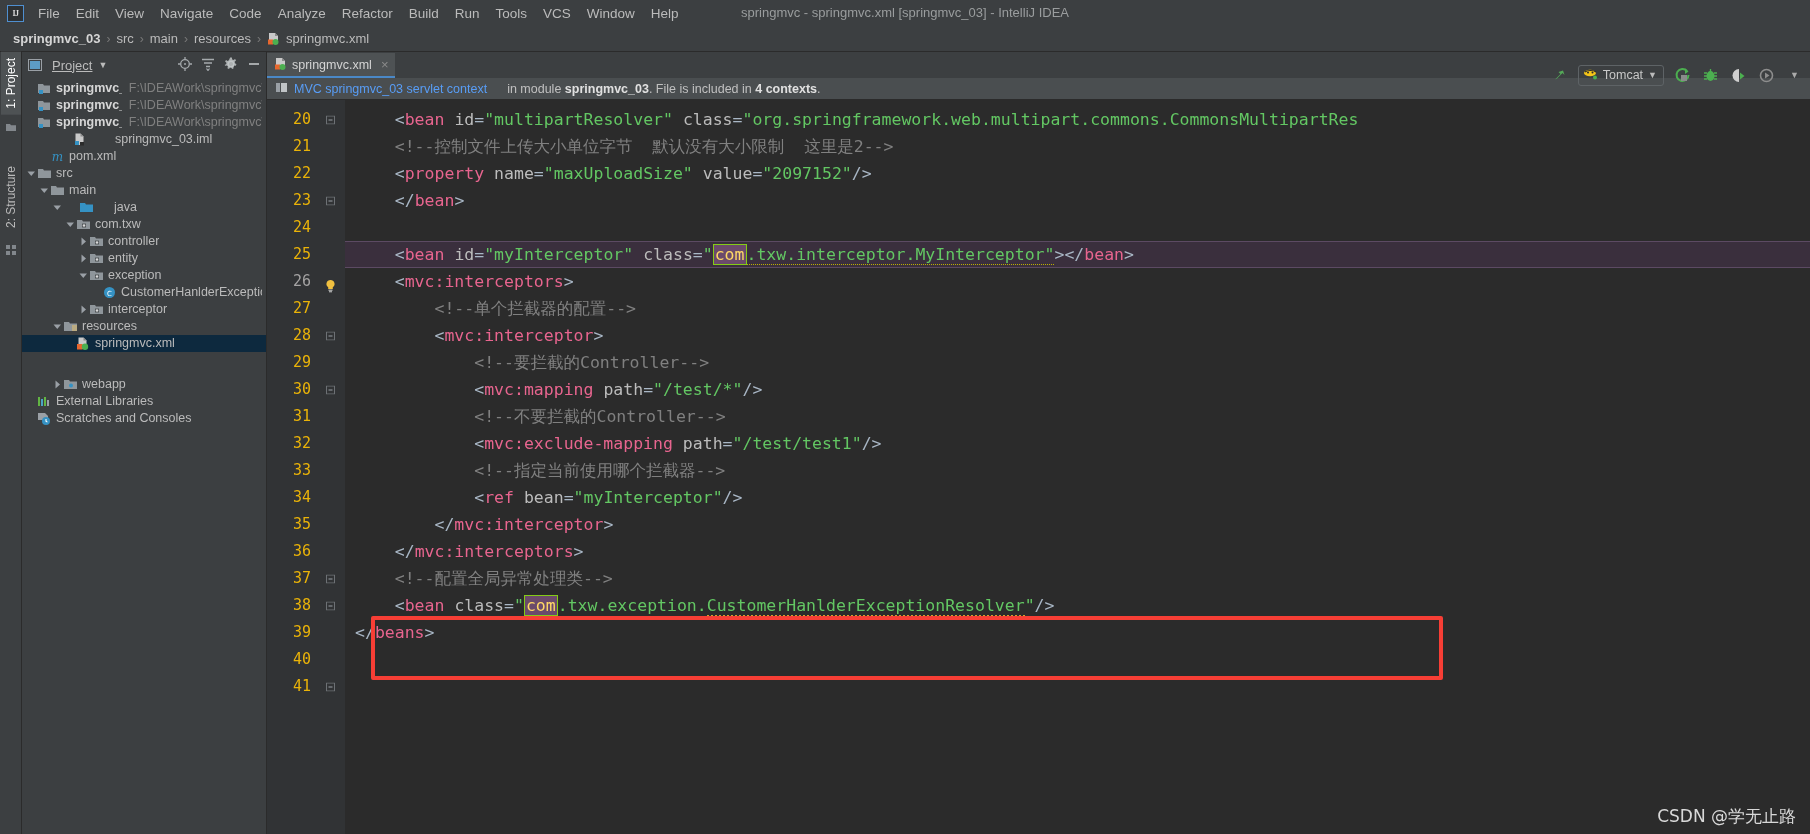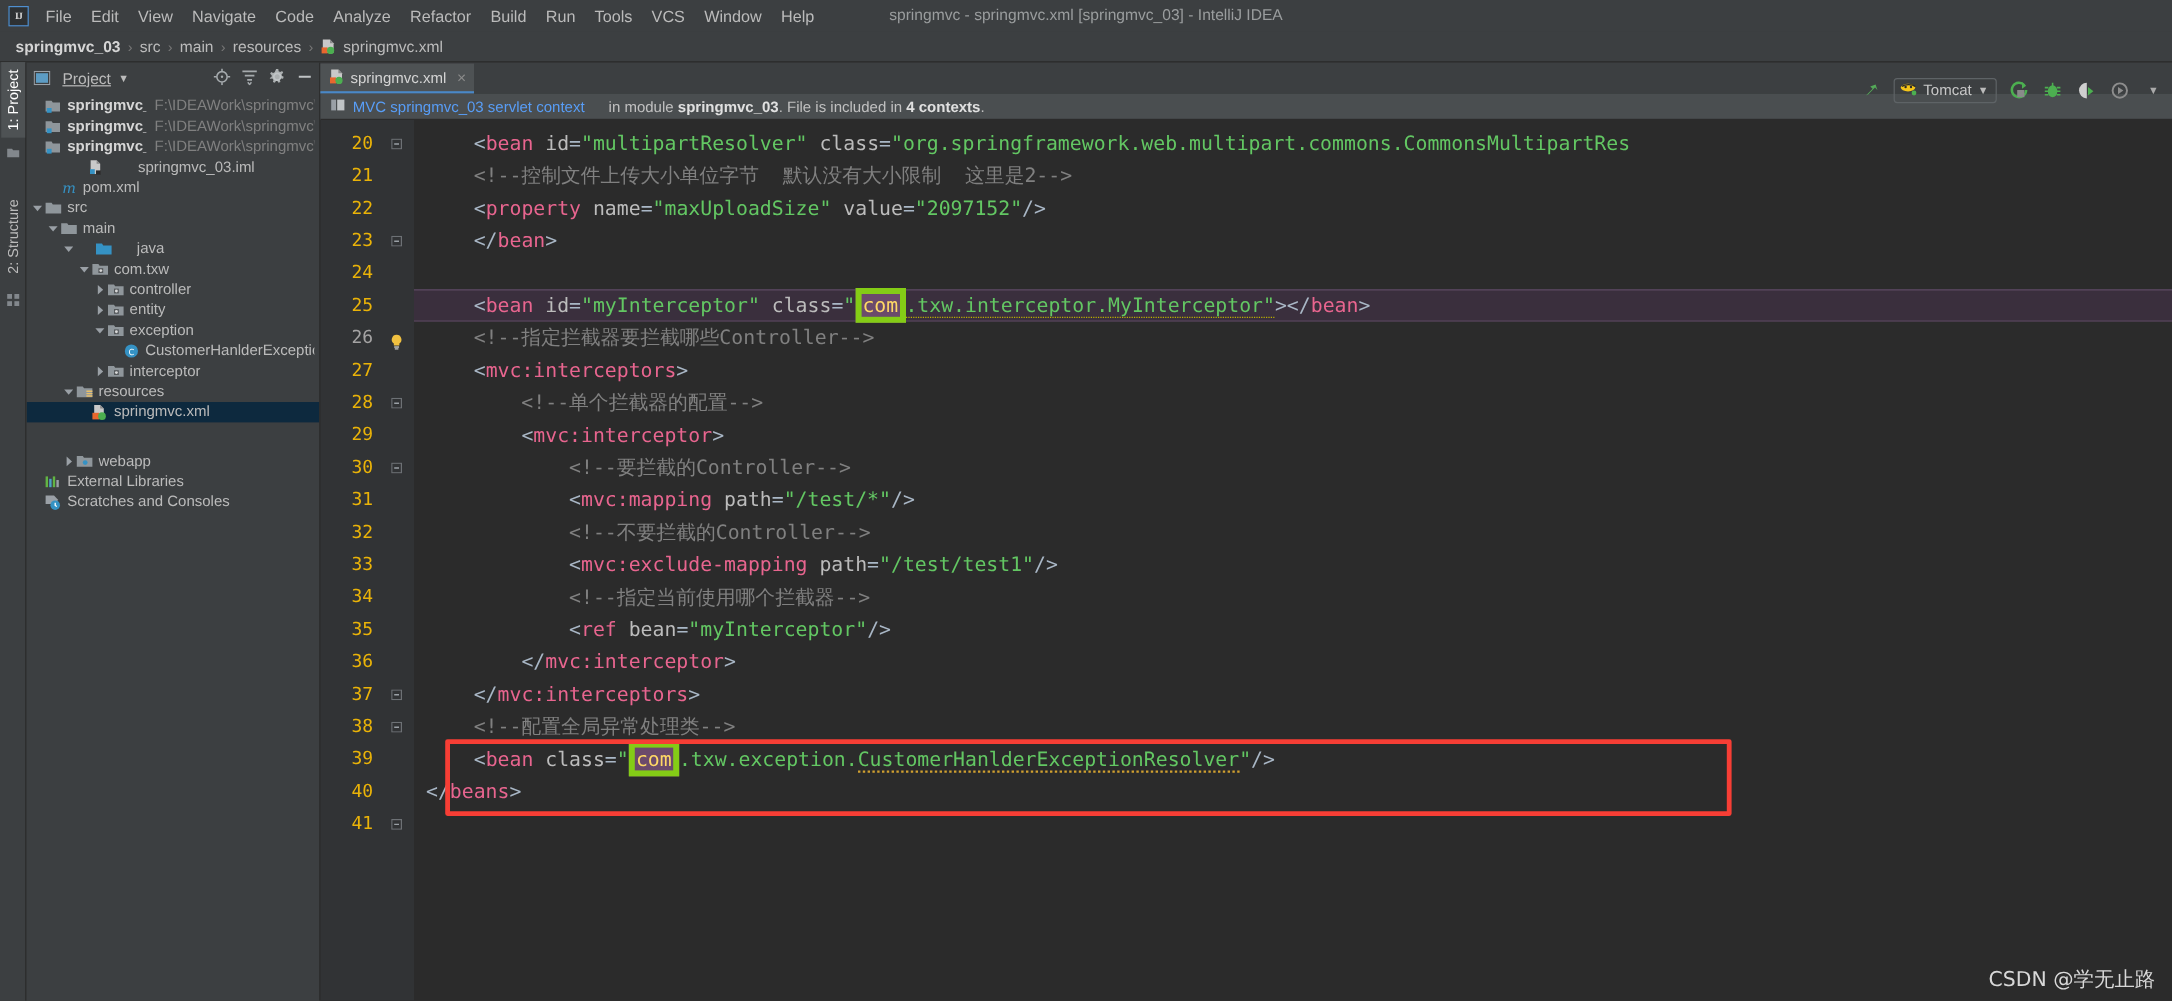--- a/index.html
+++ b/index.html
@@ -125,21 +125,21 @@
   .cl { height:27px; line-height:27px; white-space:pre; padding-left:10px; }
   .cl.hl { background:#3a2f3d; }
   .cl.hl.caret { box-shadow: inset 0 -1px 0 #5c4a63, inset 0 1px 0 #5c4a63; }
 
   .tag   { color:#e8658f; }
   .attr  { color:#bcbcbc; }
   .strg  { color:#63c763; }
   .cmt   { color:#808080; }
   .punct { color:#a9b7c6; }
   .plain { color:#a9b7c6; }
-  .hlword{ background:#6b4a6b; color:#ffd866; border:5px solid #84cc16; padding:0 1px; }
+  .hlword{ background:#6b4a6b; color:#ffd866; border:1px solid #84cc16; padding:0 1px; }
   .squig { border-bottom:1px dotted #bbb000; }
   .squig2 { border-bottom:2px dotted #d0a030; }
 
   .redbox {
     position:absolute; border:4px solid #f73e35; pointer-events:none;
     border-radius:2px;
   }
   .watermark {
     position:absolute; right:14px; bottom:6px; color:#d8d8d8; font-size:17px;
     font-family:"DejaVu Sans", sans-serif;
@@ -622,21 +622,20 @@
                 </svg></span></div>
           </div>
         <div class="code" id="code">
             <div class="cl" style="height: 6px; line-height: 6px;"></div>
             <div class="cl"><span class="plain">    </span><span class="punct">&lt;</span><span class="tag">bean</span><span class="plain"> </span><span class="attr">id</span><span class="punct">=</span><span class="strg">"multipartResolver"</span><span class="plain"> </span><span class="attr">class</span><span class="punct">=</span><span class="strg">"org.springframework.web.multipart.commons.CommonsMultipartRes</span></div>
             <div class="cl"><span class="cmt">    &lt;!--控制文件上传大小单位字节  默认没有大小限制  这里是2--&gt;</span></div>
             <div class="cl"><span class="plain">    </span><span class="punct">&lt;</span><span class="tag">property</span><span class="plain"> </span><span class="attr">name</span><span class="punct">=</span><span class="strg">"maxUploadSize"</span><span class="plain"> </span><span class="attr">value</span><span class="punct">=</span><span class="strg">"2097152"</span><span class="punct">/&gt;</span></div>
             <div class="cl"><span class="plain">    </span><span class="punct">&lt;/</span><span class="tag">bean</span><span class="punct">&gt;</span></div>
             <div class="cl"><span class="plain"></span></div>
             <div class="cl hl caret"><span class="plain">    </span><span class="punct">&lt;</span><span class="tag">bean</span><span class="plain"> </span><span class="attr">id</span><span class="punct">=</span><span class="strg">"myInterceptor"</span><span class="plain"> </span><span class="attr">class</span><span class="punct">=</span><span class="strg">"</span><span class="hlword">com</span><span class="strg squig">.txw.interceptor.MyInterceptor"</span><span class="punct">&gt;</span><span class="punct">&lt;/</span><span class="tag">bean</span><span class="punct">&gt;</span></div>
-            <div class="cl"><span class="cmt">    &lt;!--指定拦截器要拦截哪些Controller--&gt;</span></div>
             <div class="cl"><span class="plain">    </span><span class="punct">&lt;</span><span class="tag">mvc:interceptors</span><span class="punct">&gt;</span></div>
             <div class="cl"><span class="cmt">        &lt;!--单个拦截器的配置--&gt;</span></div>
             <div class="cl"><span class="plain">        </span><span class="punct">&lt;</span><span class="tag">mvc:interceptor</span><span class="punct">&gt;</span></div>
             <div class="cl"><span class="cmt">            &lt;!--要拦截的Controller--&gt;</span></div>
             <div class="cl"><span class="plain">            </span><span class="punct">&lt;</span><span class="tag">mvc:mapping</span><span class="plain"> </span><span class="attr">path</span><span class="punct">=</span><span class="strg">"/test/*"</span><span class="punct">/&gt;</span></div>
             <div class="cl"><span class="cmt">            &lt;!--不要拦截的Controller--&gt;</span></div>
             <div class="cl"><span class="plain">            </span><span class="punct">&lt;</span><span class="tag">mvc:exclude-mapping</span><span class="plain"> </span><span class="attr">path</span><span class="punct">=</span><span class="strg">"/test/test1"</span><span class="punct">/&gt;</span></div>
             <div class="cl"><span class="cmt">            &lt;!--指定当前使用哪个拦截器--&gt;</span></div>
             <div class="cl"><span class="plain">            </span><span class="punct">&lt;</span><span class="tag">ref</span><span class="plain"> </span><span class="attr">bean</span><span class="punct">=</span><span class="strg">"myInterceptor"</span><span class="punct">/&gt;</span></div>
             <div class="cl"><span class="plain">        </span><span class="punct">&lt;/</span><span class="tag">mvc:interceptor</span><span class="punct">&gt;</span></div>

